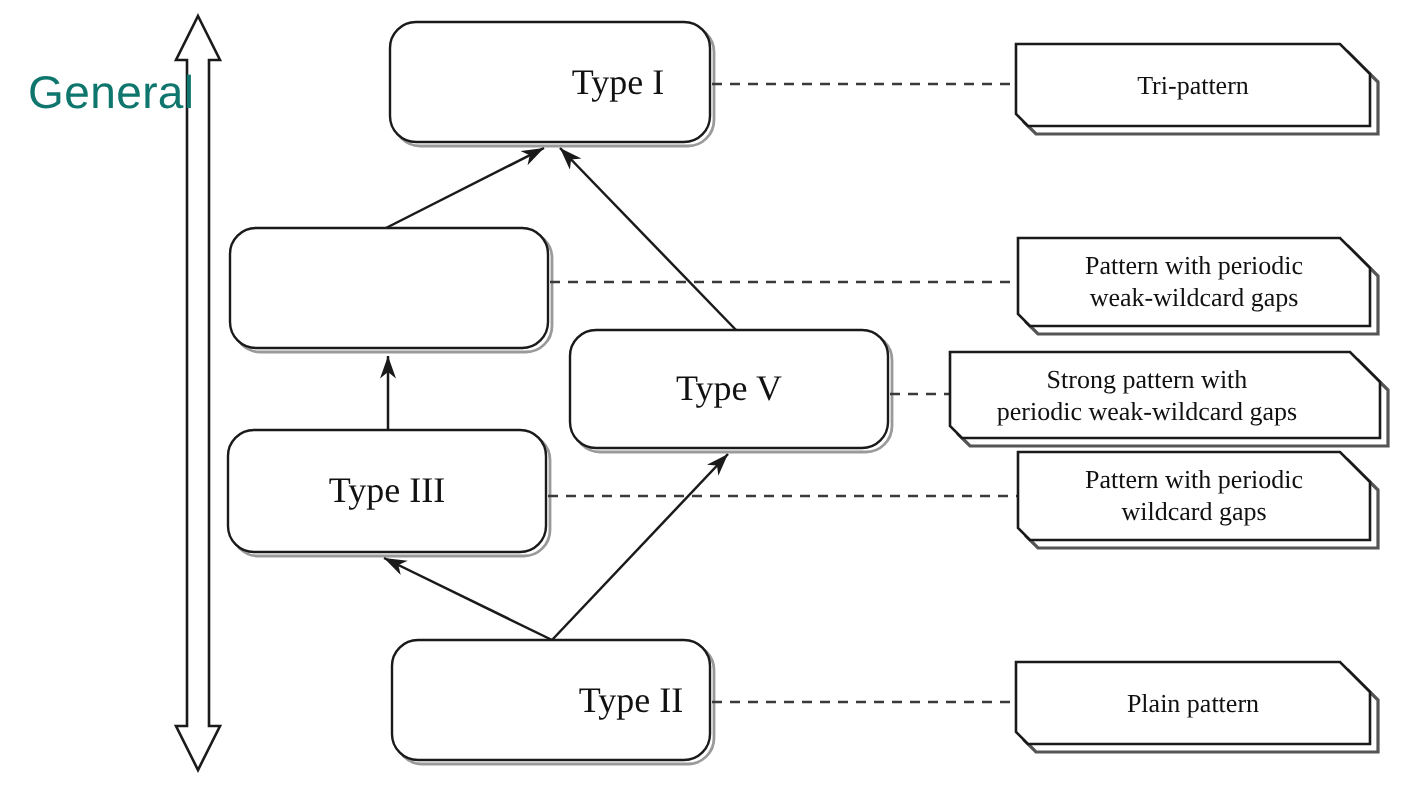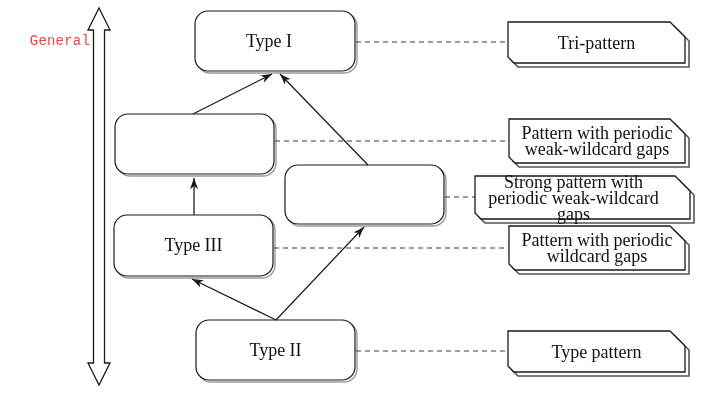--- a/index.html
+++ b/index.html
@@ -17,41 +17,41 @@
   }
   #canvas svg.layer {
     position: absolute;
     left: 0;
     top: 0;
     width: 709px;
     height: 405px;
   }
   .axis-label {
     position: absolute;
-    font-family: Liberation Mono, monospace;
-    font-size: 14px;
-    color: #ef4444;
+    font-family: Liberation Sans, sans-serif;
+    font-size: 23px;
+    color: #0f766e;
     white-space: nowrap;
     letter-spacing: 0.2px;
   }
   .type-label {
     position: absolute;
     font-family: "Liberation Serif", "DejaVu Serif", serif;
     font-size: 18px;
     color: #111111;
     white-space: nowrap;
     text-align: center;
     display: flex;
     align-items: center;
     justify-content: center;
   }
   .note-label {
     position: absolute;
     font-family: "Liberation Serif", "DejaVu Serif", serif;
-    font-size: 18px;
+    font-size: 13px;
     line-height: 16px;
     color: #111111;
     text-align: center;
     display: flex;
     align-items: center;
     justify-content: center;
     white-space: pre-line;
   }
 </style>
 </head>
@@ -118,26 +118,27 @@
       <path d="M513,230 L674,230 L689,245 L689,274 L519,274 L513,268 Z" fill="none" stroke="#555555" stroke-width="1.6"></path>
       <path d="M509,226 L670,226 L685,241 L685,270 L515,270 L509,264 Z" fill="#ffffff" stroke="#1a1a1a" stroke-width="1.3" stroke-linejoin="miter"></path>
 
       <path d="M512,335 L674,335 L689,350 L689,376 L518,376 L512,370 Z" fill="none" stroke="#555555" stroke-width="1.6"></path>
       <path d="M508,331 L670,331 L685,346 L685,372 L514,372 L508,366 Z" fill="#ffffff" stroke="#1a1a1a" stroke-width="1.3" stroke-linejoin="miter"></path>
     </g>
   </svg>
 
   <div class="axis-label" style="left:14px; top:33px; width:76px; text-align:right;">General</div>
 
-  <div class="type-label" style="left:195px; top:11px; width:148px; height:60px;">Type I</div>
+  <div class="type-label" style="left:195px; top:11px; width:148px; height:60px;padding-left:40px;">Type I</div>
+  <div class="type-label" style="left:285px; top:165px; width:159px; height:59px;">Type V</div>
   <div class="type-label" style="left:114px; top:215px; width:159px; height:61px;border-radius:20px;">Type III</div>
-  <div class="type-label" style="left:196px; top:320px; width:159px; height:60px;">Type II</div>
+  <div class="type-label" style="left:196px; top:320px; width:159px; height:60px;padding-left:40px;">Type II</div>
 
   <div class="note-label" style="left:508px; top:22px; width:177px; height:41px;">Tri-pattern</div>
   <div class="note-label" style="left:509px; top:119px; width:176px; height:44px;">Pattern with periodic
 weak-wildcard gaps</div>
   <div class="note-label" style="left:475px; top:176px; width:197px; height:43px;">Strong pattern with
 periodic weak-wildcard gaps</div>
   <div class="note-label" style="left:509px; top:226px; width:176px; height:44px;">Pattern with periodic
 wildcard gaps</div>
-  <div class="note-label" style="left:508px; top:331px; width:177px; height:41px;">Type pattern</div>
+  <div class="note-label" style="left:508px; top:331px; width:177px; height:41px;">Plain pattern</div>
 
 </div>
 
 </body></html>

